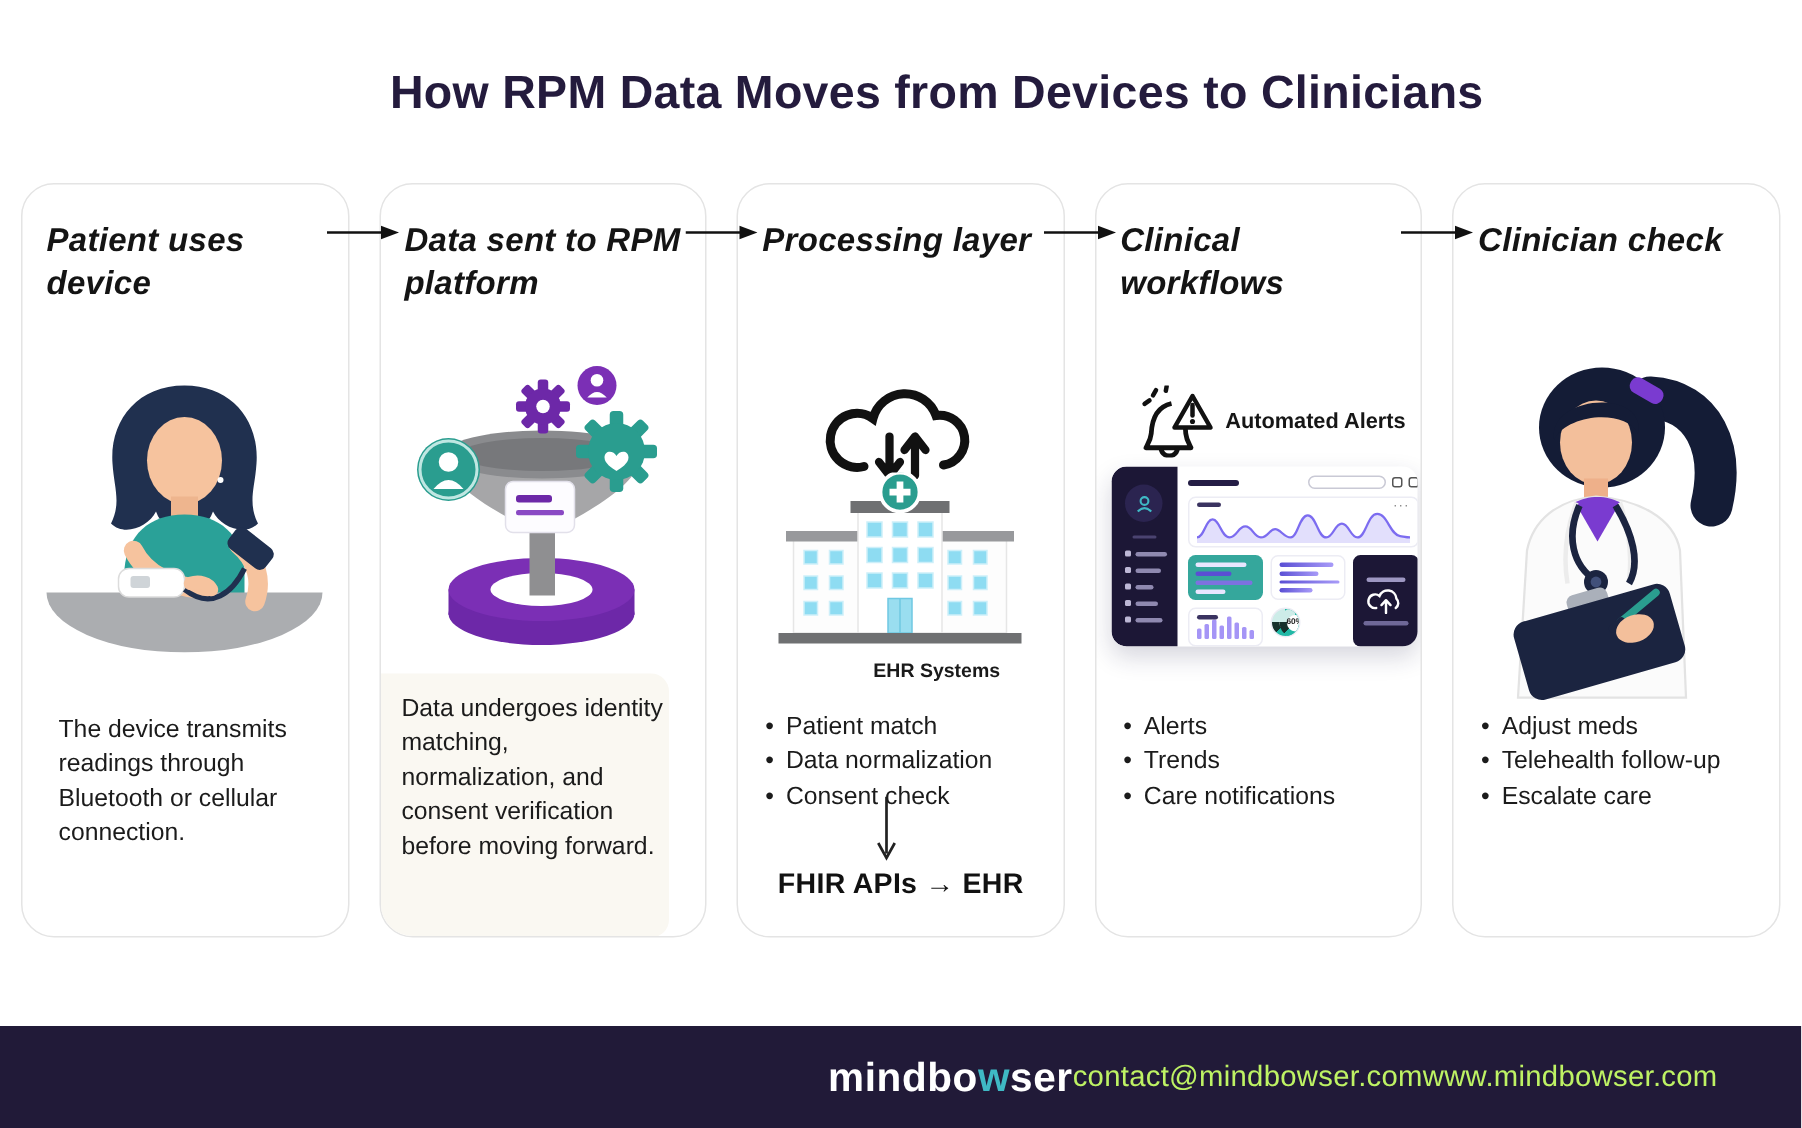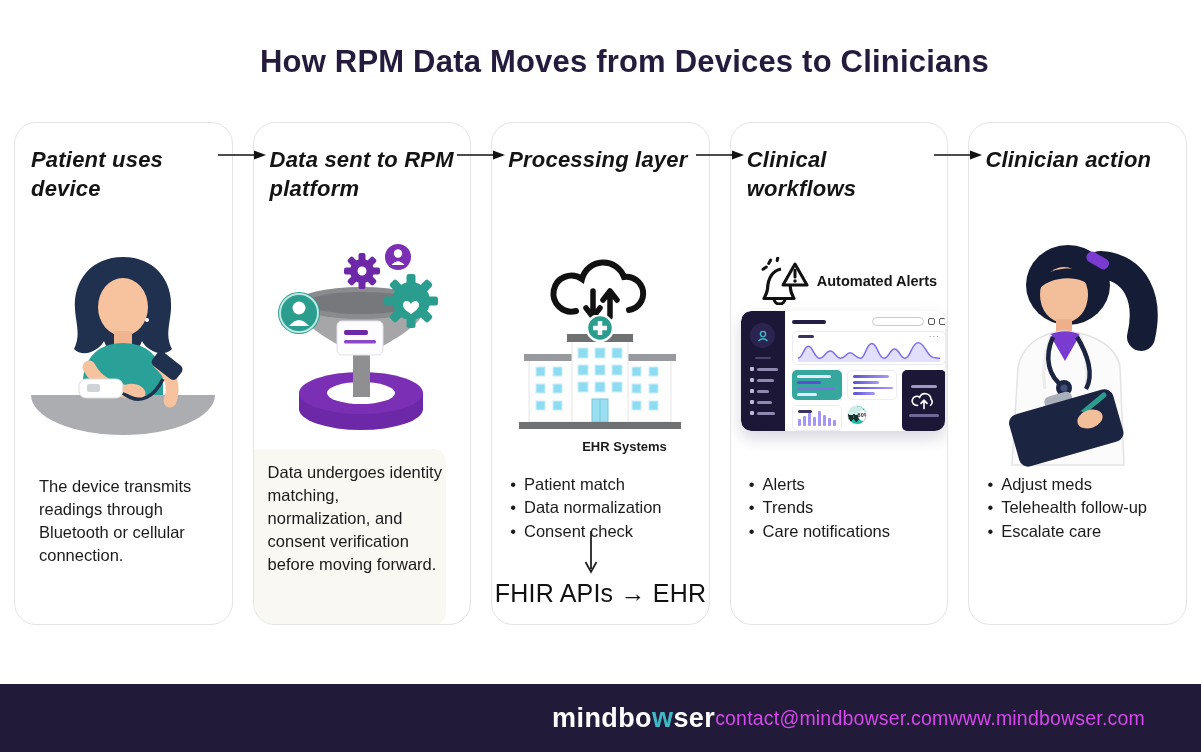--- a/index.html
+++ b/index.html
@@ -26,21 +26,21 @@
   .c3-hospital { top:192px; flex-direction:column; align-items:center;text-align:right; }
   .ehr-caption { margin-top:6px; font-size:13px; font-weight:700; color:#1a1a1a; align-self:center; transform:translateX(24px); }
   .c5-illu { top:112px; }
 
   ul.bullets { position:absolute; top:350px; left:18px; right:8px; margin:0; padding:0; list-style:none;
     font-size:16.5px; line-height:1.42; color:#1b1b1b; z-index:2; }
   ul.bullets li::before { content:"•"; margin-right:8px; }
   .c3-bullets { top:344px; left:16px; }
 
   .down-arrow-wrap { position:absolute; top:408px; left:0; right:0; display:flex; justify-content:center; }
-  .fhir-note { position:absolute; top:456px; left:0; right:0; text-align:center; font-size:25px; font-weight:400; color:#111; letter-spacing:.2px; }
+  .fhir-note { position:absolute; top:456px; left:0; right:0; text-align:center; font-size:19px; font-weight:700; color:#111; letter-spacing:.2px; }
 
   .alert-row { position:absolute; top:134px; left:26px; display:flex; align-items:center; gap:8px; z-index:2; }
   .alert-label { font-size:14.5px; font-weight:700; color:#161616; }
 
   
   .flow-arrow { position:absolute; top:149px; transform:translateX(-50%); z-index:5; }
 
   
   .dash { position:absolute; top:188px; left:10px; width:204px; height:120px; background:#fff; border-radius:10px;
     box-shadow:0 7px 16px rgba(30,25,70,.18); display:flex; overflow:hidden; z-index:2; }
@@ -75,21 +75,21 @@
   .donut { position:relative; width:20px; height:20px; border-radius:50%;
     background:conic-gradient(#21b8a5 0 62%, #16302c 62% 76%, #cdece8 76% 100%); flex:none; }
   .donut::before { content:""; position:absolute; inset:4.5px; background:#fff; border-radius:50%; }
   .donut b { position:absolute; inset:0; display:flex; align-items:center; justify-content:center; font-size:5.5px; color:#222; z-index:1; }
 
   
   .footer { position:absolute; left:0; right:0; bottom:0; height:68px; background:#211a38;
     display:flex; align-items:center; justify-content:flex-end; padding:0 56px; }
   .logo { font-size:27px; font-weight:600; color:#fff; letter-spacing:.4px; }
   .logo .w { color:#3fb9c5; font-weight:700; }
-  .footer-text { font-size:19.5px; color:#d946ef; letter-spacing:.2px; }
+  .footer-text { font-size:19.5px; color:#bef264; letter-spacing:.2px; }
 </style>
 </head>
 <body>
 
 <div class="canvas">
 
   <div class="main-title">How RPM Data Moves from Devices to Clinicians</div>
 
   <div class="cards-wrap">
 
@@ -348,21 +348,21 @@
         </div>
       </div>
       <ul class="bullets">
         <li>Alerts</li>
         <li>Trends</li>
         <li>Care notifications</li>
       </ul>
     </div>
 
     <div class="card">
-      <h2>Clinician action</h2>
+      <h2>Clinician check</h2>
       <div class="illu c5-illu">
         <svg width="208" height="232" viewBox="0 0 208 232">
           <path d="M126,30 C162,32 176,64 167,102" stroke="#141c36" stroke-width="28" fill="none" stroke-linecap="round"></path>
           <ellipse cx="94" cy="50" rx="42" ry="40" fill="#141c36"></ellipse>
           <rect x="112" y="20" width="24" height="11" rx="5" fill="#7a3bd0" transform="rotate(30 124 25)"></rect>
           <ellipse cx="90" cy="60" rx="24" ry="28" fill="#f3bf9b"></ellipse>
           <path d="M62,58 C58,28 124,24 118,54 C110,38 72,40 62,58 Z" fill="#141c36"></path>
           <rect x="82" y="84" width="16" height="16" fill="#eeb08a"></rect>
           <path d="M90,96 C64,98 48,112 44,132 L38,230 L150,230 L146,132 C142,110 118,98 90,96 Z" fill="#fbfbfb" stroke="#e3e3e3" stroke-width="1.5"></path>
           <path d="M76,100 L91,126 L106,100 C98,95 84,95 76,100 Z" fill="#7a3bd0"></path>

